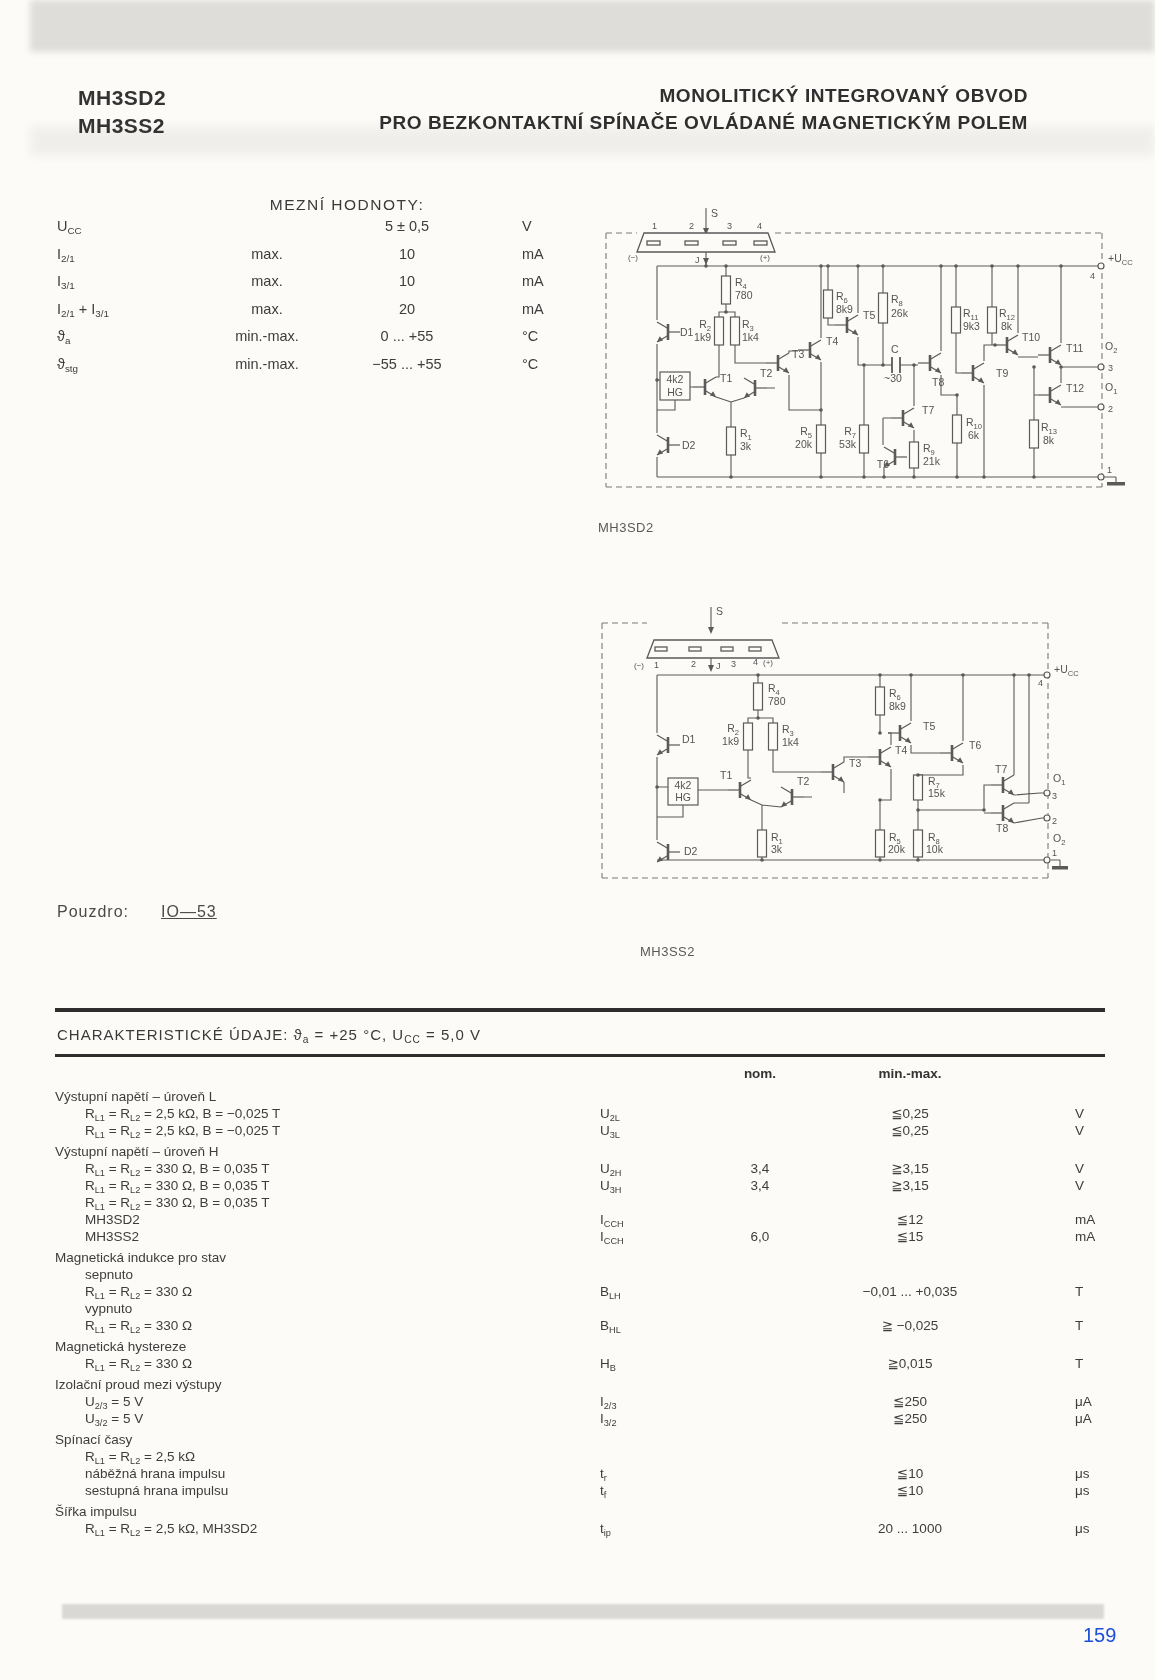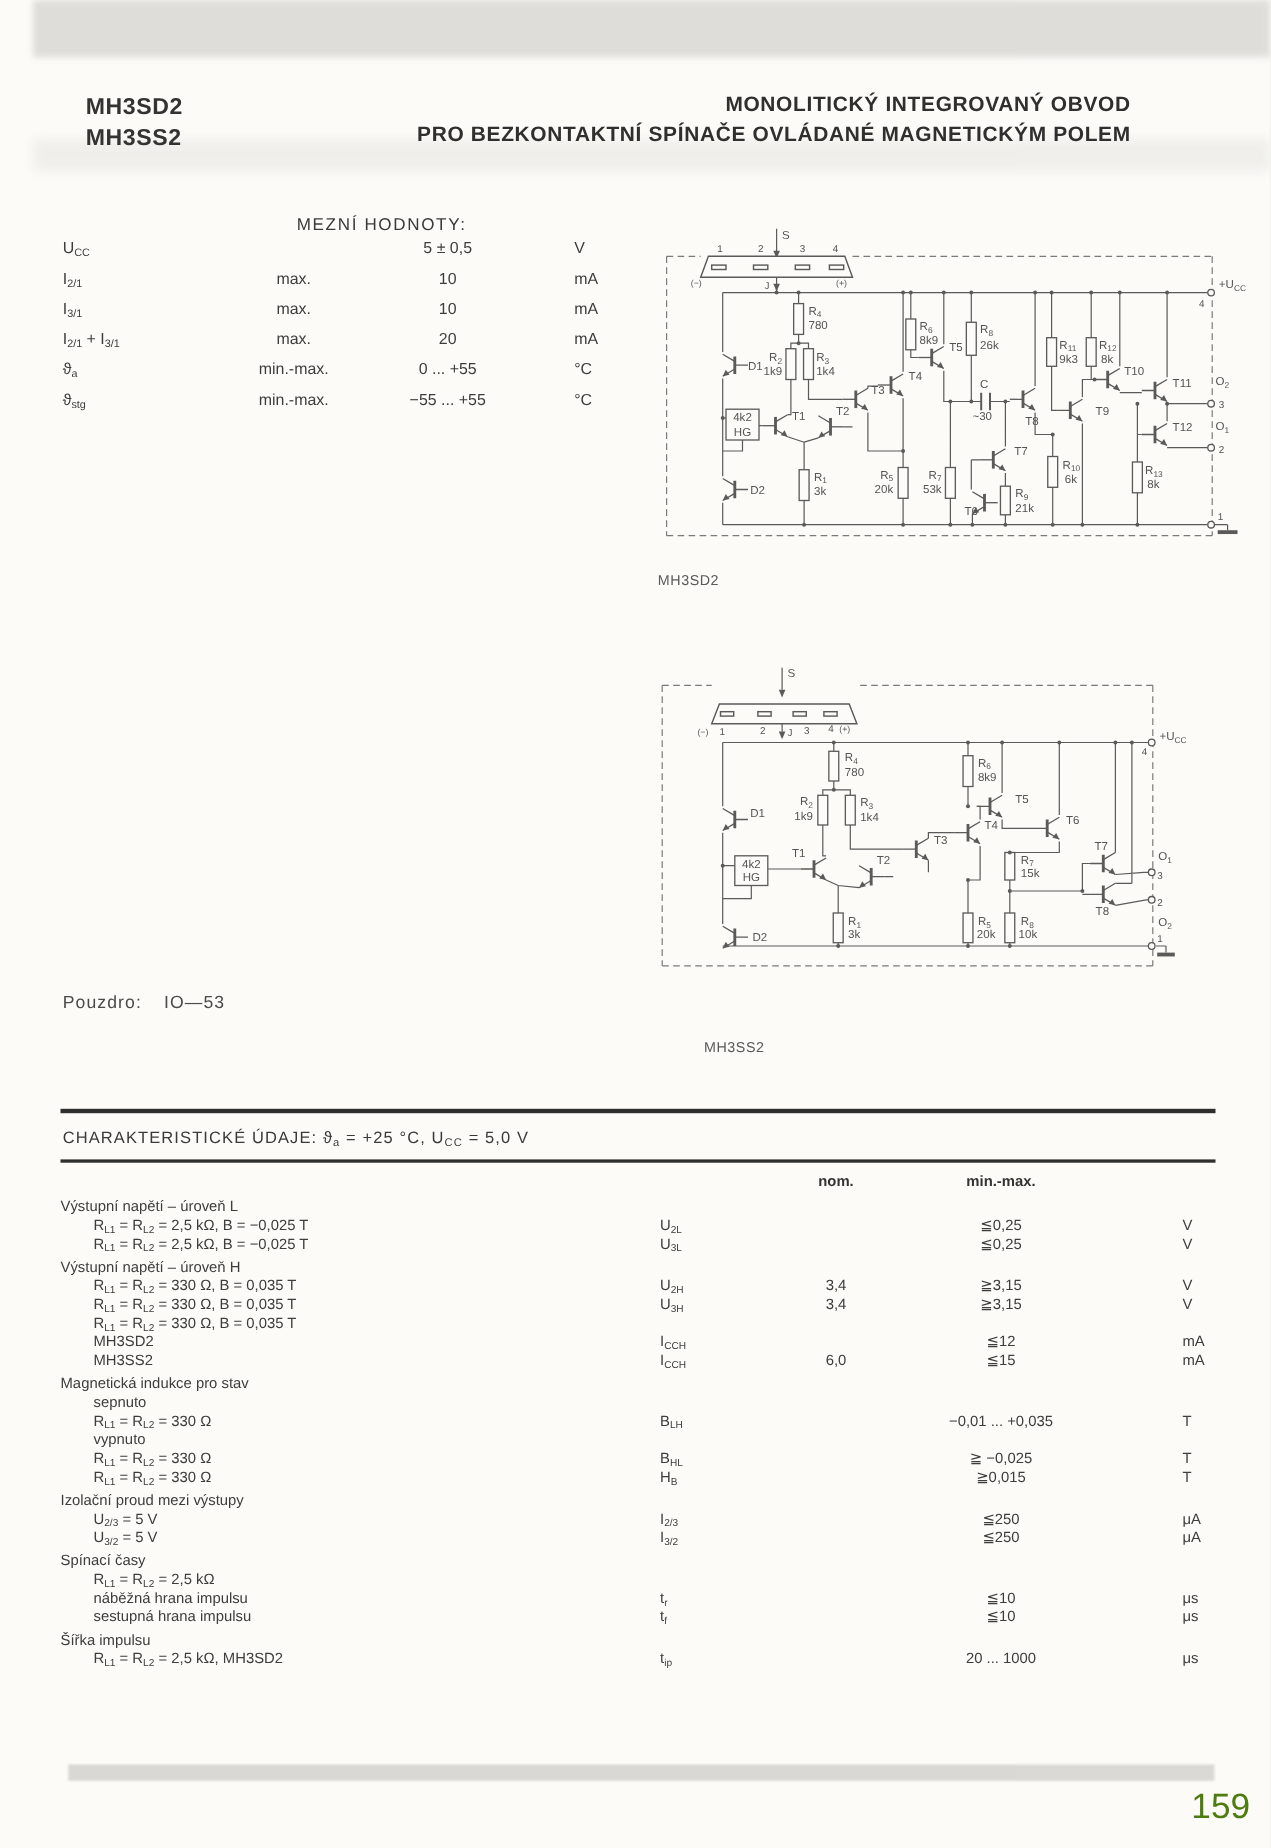--- a/index.html
+++ b/index.html
@@ -23,42 +23,42 @@
   .lunit{padding-left:40px;}
 
   sub{font-size:68%;vertical-align:-0.28em;line-height:0;}
 
   svg text{fill:#545454;}
   .schem-caption{position:absolute;font-size:13px;color:#5a5a5a;letter-spacing:.5px;}
   #cap-sd2{left:598px;top:520px;}
   #cap-ss2{left:640px;top:944px;}
 
   .pouzdro{position:absolute;left:57px;top:903px;font-size:16px;letter-spacing:1px;color:#4a4a4a;}
-  .pouzdro .pv{margin-left:20px;}
+  .pouzdro .pv{margin-left:32px;text-decoration:underline;}
 
   .rule{position:absolute;left:55px;width:1050px;background:#2e2e2e;}
   #rule1{top:1008px;height:4px;}
   #rule2{top:1054px;height:2.5px;}
 
   #char-title{position:absolute;left:57px;top:1026px;font-size:15px;letter-spacing:1px;color:#3a3a3a;}
   .colhead{position:absolute;top:1066px;font-size:13.5px;font-weight:bold;text-align:center;color:#333;}
   #col-nom{left:700px;width:120px;}
   #col-minmax{left:810px;width:200px;}
 
   #char-rows{position:absolute;left:55px;top:1088px;width:1100px;}
   .crow{display:grid;grid-template-columns:520px 135px 100px 200px auto;line-height:17px;font-size:13.5px;align-items:baseline;}
   .crow.grp{margin-top:4px;}
   .crow.grp:first-child{margin-top:0;}
   .ct.ind{padding-left:30px;}
   .csym{padding-left:25px;}
   .cnom{text-align:center;}
   .cmm{text-align:center;}
   .cunit{padding-left:65px;}
 
-  .page-num{position:absolute;left:1083px;top:1624px;font-size:32px;color:#4d7c0f;}
+  .page-num{position:absolute;left:1083px;top:1624px;font-size:20px;color:#1d4ed8;}
 </style>
 </head>
 <body>
 
 <div class="page">
 
   <div class="scan-band" id="band-top"></div>
   <div class="scan-band" id="band-top2"></div>
   <div class="scan-band" id="band-bottom"></div>
 
@@ -566,20 +566,27 @@
         <span class="cmm"></span>
         <span class="cunit"></span>
       </div>
       <div class="crow">
         <span class="ct ind">R<sub>L1</sub> = R<sub>L2</sub> = 330 Ω</span>
         <span class="csym">B<sub>HL</sub></span>
         <span class="cnom"></span>
         <span class="cmm">≧ −0,025</span>
         <span class="cunit">T</span>
       </div>
+      <div class="crow grp">
+        <span class="ct">Magnetická hystereze</span>
+        <span class="csym"></span>
+        <span class="cnom"></span>
+        <span class="cmm"></span>
+        <span class="cunit"></span>
+      </div>
       <div class="crow">
         <span class="ct ind">R<sub>L1</sub> = R<sub>L2</sub> = 330 Ω</span>
         <span class="csym">H<sub>B</sub></span>
         <span class="cnom"></span>
         <span class="cmm">≧0,015</span>
         <span class="cunit">T</span>
       </div>
       <div class="crow grp">
         <span class="ct">Izolační proud mezi výstupy</span>
         <span class="csym"></span>

